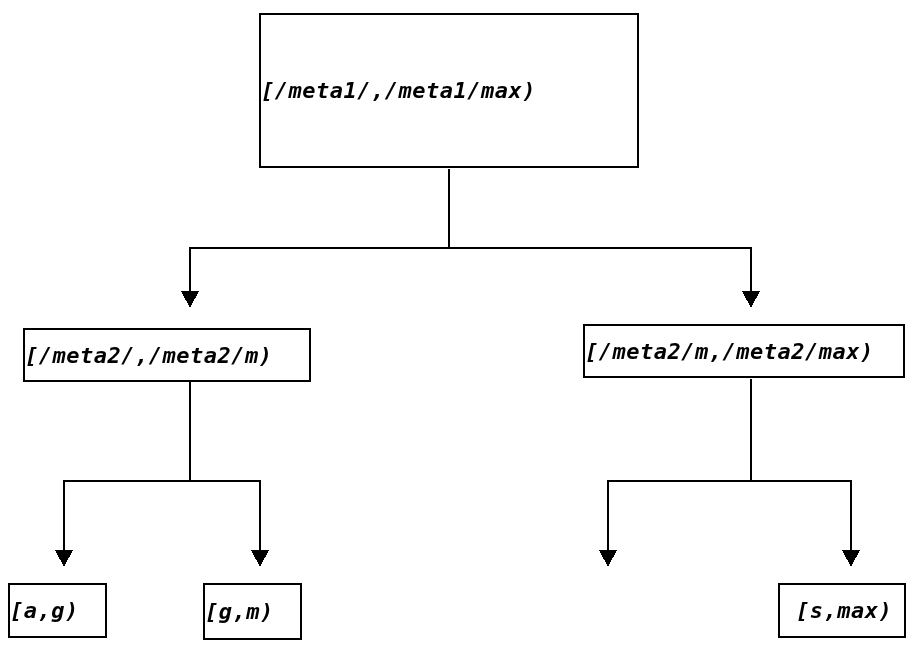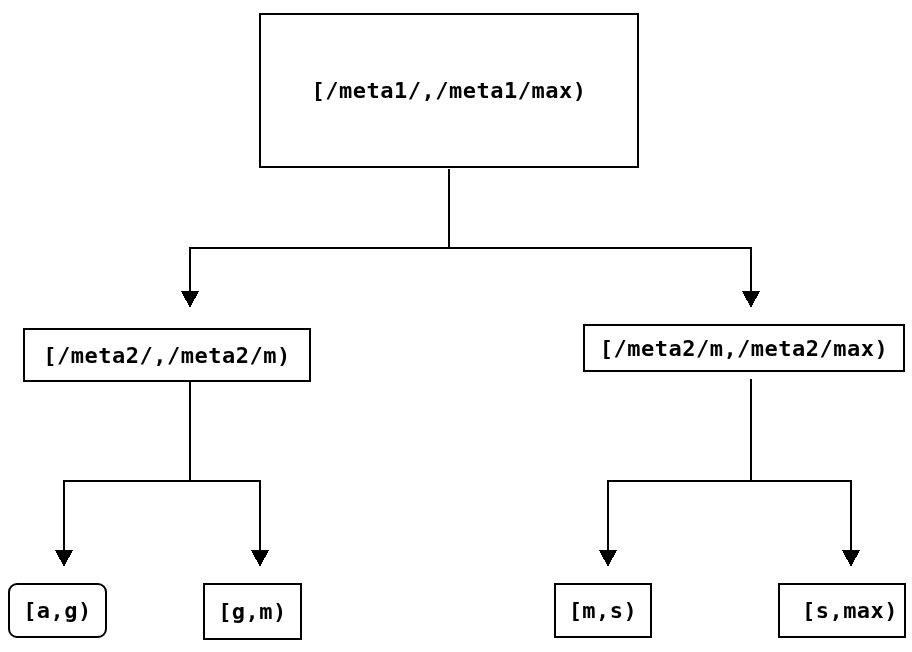--- a/index.html
+++ b/index.html
@@ -21,34 +21,34 @@
     width: 912px;
     height: 652px;
     pointer-events: none;
   }
   .node {
     position: absolute;
     border: 2px solid #000000;
     background: #ffffff;
     display: flex;
     align-items: center;
-    justify-content: center;
+    font-style: italic;
   }
   .node span {
     font-family: "DejaVu Sans Mono", "Liberation Mono", monospace;
     font-weight: bold;
     font-size: 22px;
     color: #000000;
     white-space: nowrap;
     letter-spacing: 0.5px;
   }
   .node-root  { left: 259px; top:  13px; width: 380px; height: 155px; }
   .node-l2-a  { left:  23px; top: 328px; width: 288px; height:  54px; }
-  .node-l2-b  { left: 583px; top: 324px; width: 322px; height:  48px; }
-  .node-leaf-1{ left:   8px; top: 583px; width:  99px; height:  55px; border-radius: 9px; }
+  .node-l2-b  { left: 583px; top: 324px; width: 322px; height:  54px; }
+  .node-leaf-1{ left:   8px; top: 583px; width:  99px; height:  55px; }
   .node-leaf-2{ left: 203px; top: 583px; width:  99px; height:  57px; }
   .node-leaf-3{ left: 554px; top: 583px; width:  98px; height:  55px; }
   .node-leaf-4{ left: 778px; top: 583px; width: 128px; height:  55px; padding-left: 16px; }
 </style>
 </head>
 <body>
 
 <div class="canvas">
 
   <svg class="connector-layer" width="912" height="652" viewBox="0 0 912 652" xmlns="http://www.w3.org/2000/svg" shape-rendering="crispEdges">
@@ -94,21 +94,18 @@
   </div>
 
   <div class="node node-leaf-1">
     <span>[a,g)</span>
   </div>
 
   <div class="node node-leaf-2">
     <span>[g,m)</span>
   </div>
 
-  <div class="node node-leaf-3">
-    <span>[m,s)</span>
-  </div>
 
   <div class="node node-leaf-4">
     <span>[s,max)</span>
   </div>
 
 </div>
 
 </body></html>

